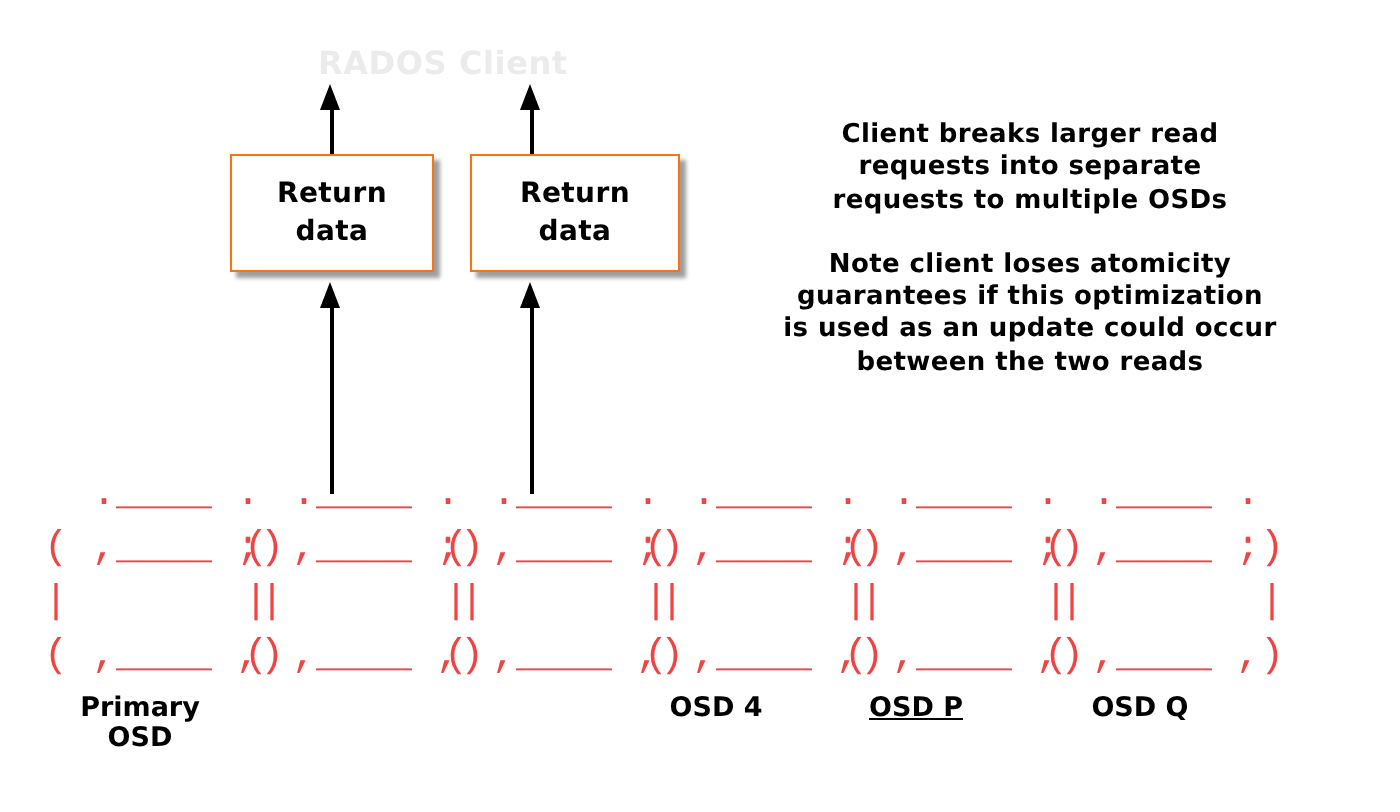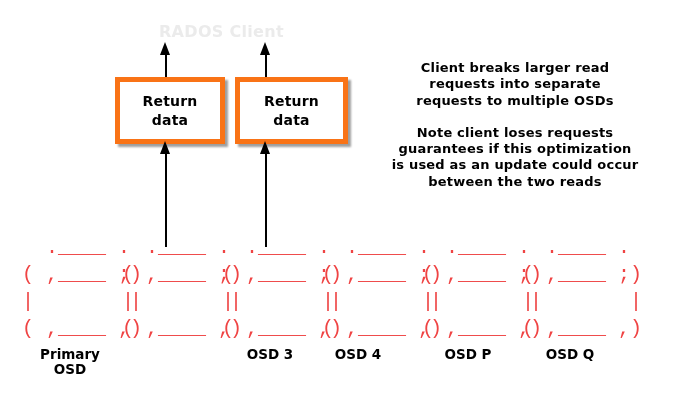--- a/index.html
+++ b/index.html
@@ -12,42 +12,42 @@
     font-size:16px;font-weight:bold;color:#ebebeb;letter-spacing:.3px;white-space:nowrap;
   }
   .arrow-line{position:absolute;width:1.5px;background:#000;}
   .arrow-head{
     position:absolute;width:0;height:0;
     border-left:5.5px solid transparent;border-right:5.5px solid transparent;
     border-bottom:13px solid #000;
   }
   .return-box{
     position:absolute;top:77px;height:57px;background:#fff;
-    border:5px solid #f97316;box-shadow:3px 3px 2px rgba(0,0,0,.38);
+    border:1px solid #f97316;box-shadow:3px 3px 2px rgba(0,0,0,.38);
     display:flex;align-items:center;justify-content:center;text-align:center;
     font-size:14px;font-weight:bold;line-height:19px;white-space:pre-line;letter-spacing:.2px;
   }
   .box-1{left:115px;width:100px;}
   .box-2{left:235px;width:103px;}
   .notes{position:absolute;left:360px;top:60px;width:310px;font-size:13px;font-weight:bold;text-align:center;}
   .notes p{margin:0;white-space:pre-line;line-height:16.3px;letter-spacing:.2px;}
   .notes p + p{margin-top:16px;}
   .cyl{
     position:absolute;top:234px;margin:0;
     font-family:Liberation Mono, monospace;
     font-size:20px;line-height:27px;white-space:pre;color:#ef4444;
   }
   .cyl-0{left:22px;} .cyl-1{left:122px;} .cyl-2{left:222px;}
   .cyl-3{left:322px;} .cyl-4{left:422px;} .cyl-5{left:522px;}
   .osd-label{
     position:absolute;top:347px;width:96px;text-align:center;
     font-size:13.5px;font-weight:bold;line-height:15px;white-space:pre-line;
   }
   .lbl-0{left:22px;} .lbl-1{left:122px;} .lbl-2{left:222px;}
-  .lbl-3{left:310px;} .lbl-4{left:420px;} .lbl-5{left:522px;}
+  .lbl-3{left:310px;} .lbl-4{left:410px;text-decoration:underline;} .lbl-5{left:522px;}
 </style>
 </head>
 <body>
 
 <div id="canvas">
 
   <div class="ghost-title">RADOS Client</div>
 
   <div>
     <div class="arrow-head" style="left:160px;top:42px;"></div>
@@ -69,21 +69,21 @@
   </div>
   <div>
     <div class="arrow-head" style="left:260px;top:141px;"></div>
     <div class="arrow-line" style="left:265px;top:153px;height:94px;"></div>
   </div>
 
   <div class="notes">
     <p>Client breaks larger read
 requests into separate
 requests to multiple OSDs</p>
-    <p>Note client loses requests
+    <p>Note client loses atomicity
 guarantees if this optimization
 is used as an update could occur
 between the two reads</p>
   </div>
 
   <pre class="cyl cyl-0">  .____ .
 ( ,____ ;)
 |        |
 ( ,____ ,)</pre>
   <pre class="cyl cyl-1">  .____ .
@@ -102,18 +102,17 @@
 ( ,____ ;)
 |        |
 ( ,____ ,)</pre>
   <pre class="cyl cyl-5">  .____ .
 ( ,____ ;)
 |        |
 ( ,____ ,)</pre>
 
   <div class="osd-label lbl-0">Primary
 OSD</div>
-  <div class="osd-label lbl-2">OSD 3</div>
   <div class="osd-label lbl-3">OSD 4</div>
   <div class="osd-label lbl-4">OSD P</div>
   <div class="osd-label lbl-5">OSD Q</div>
 
 </div>
 
 </body></html>

